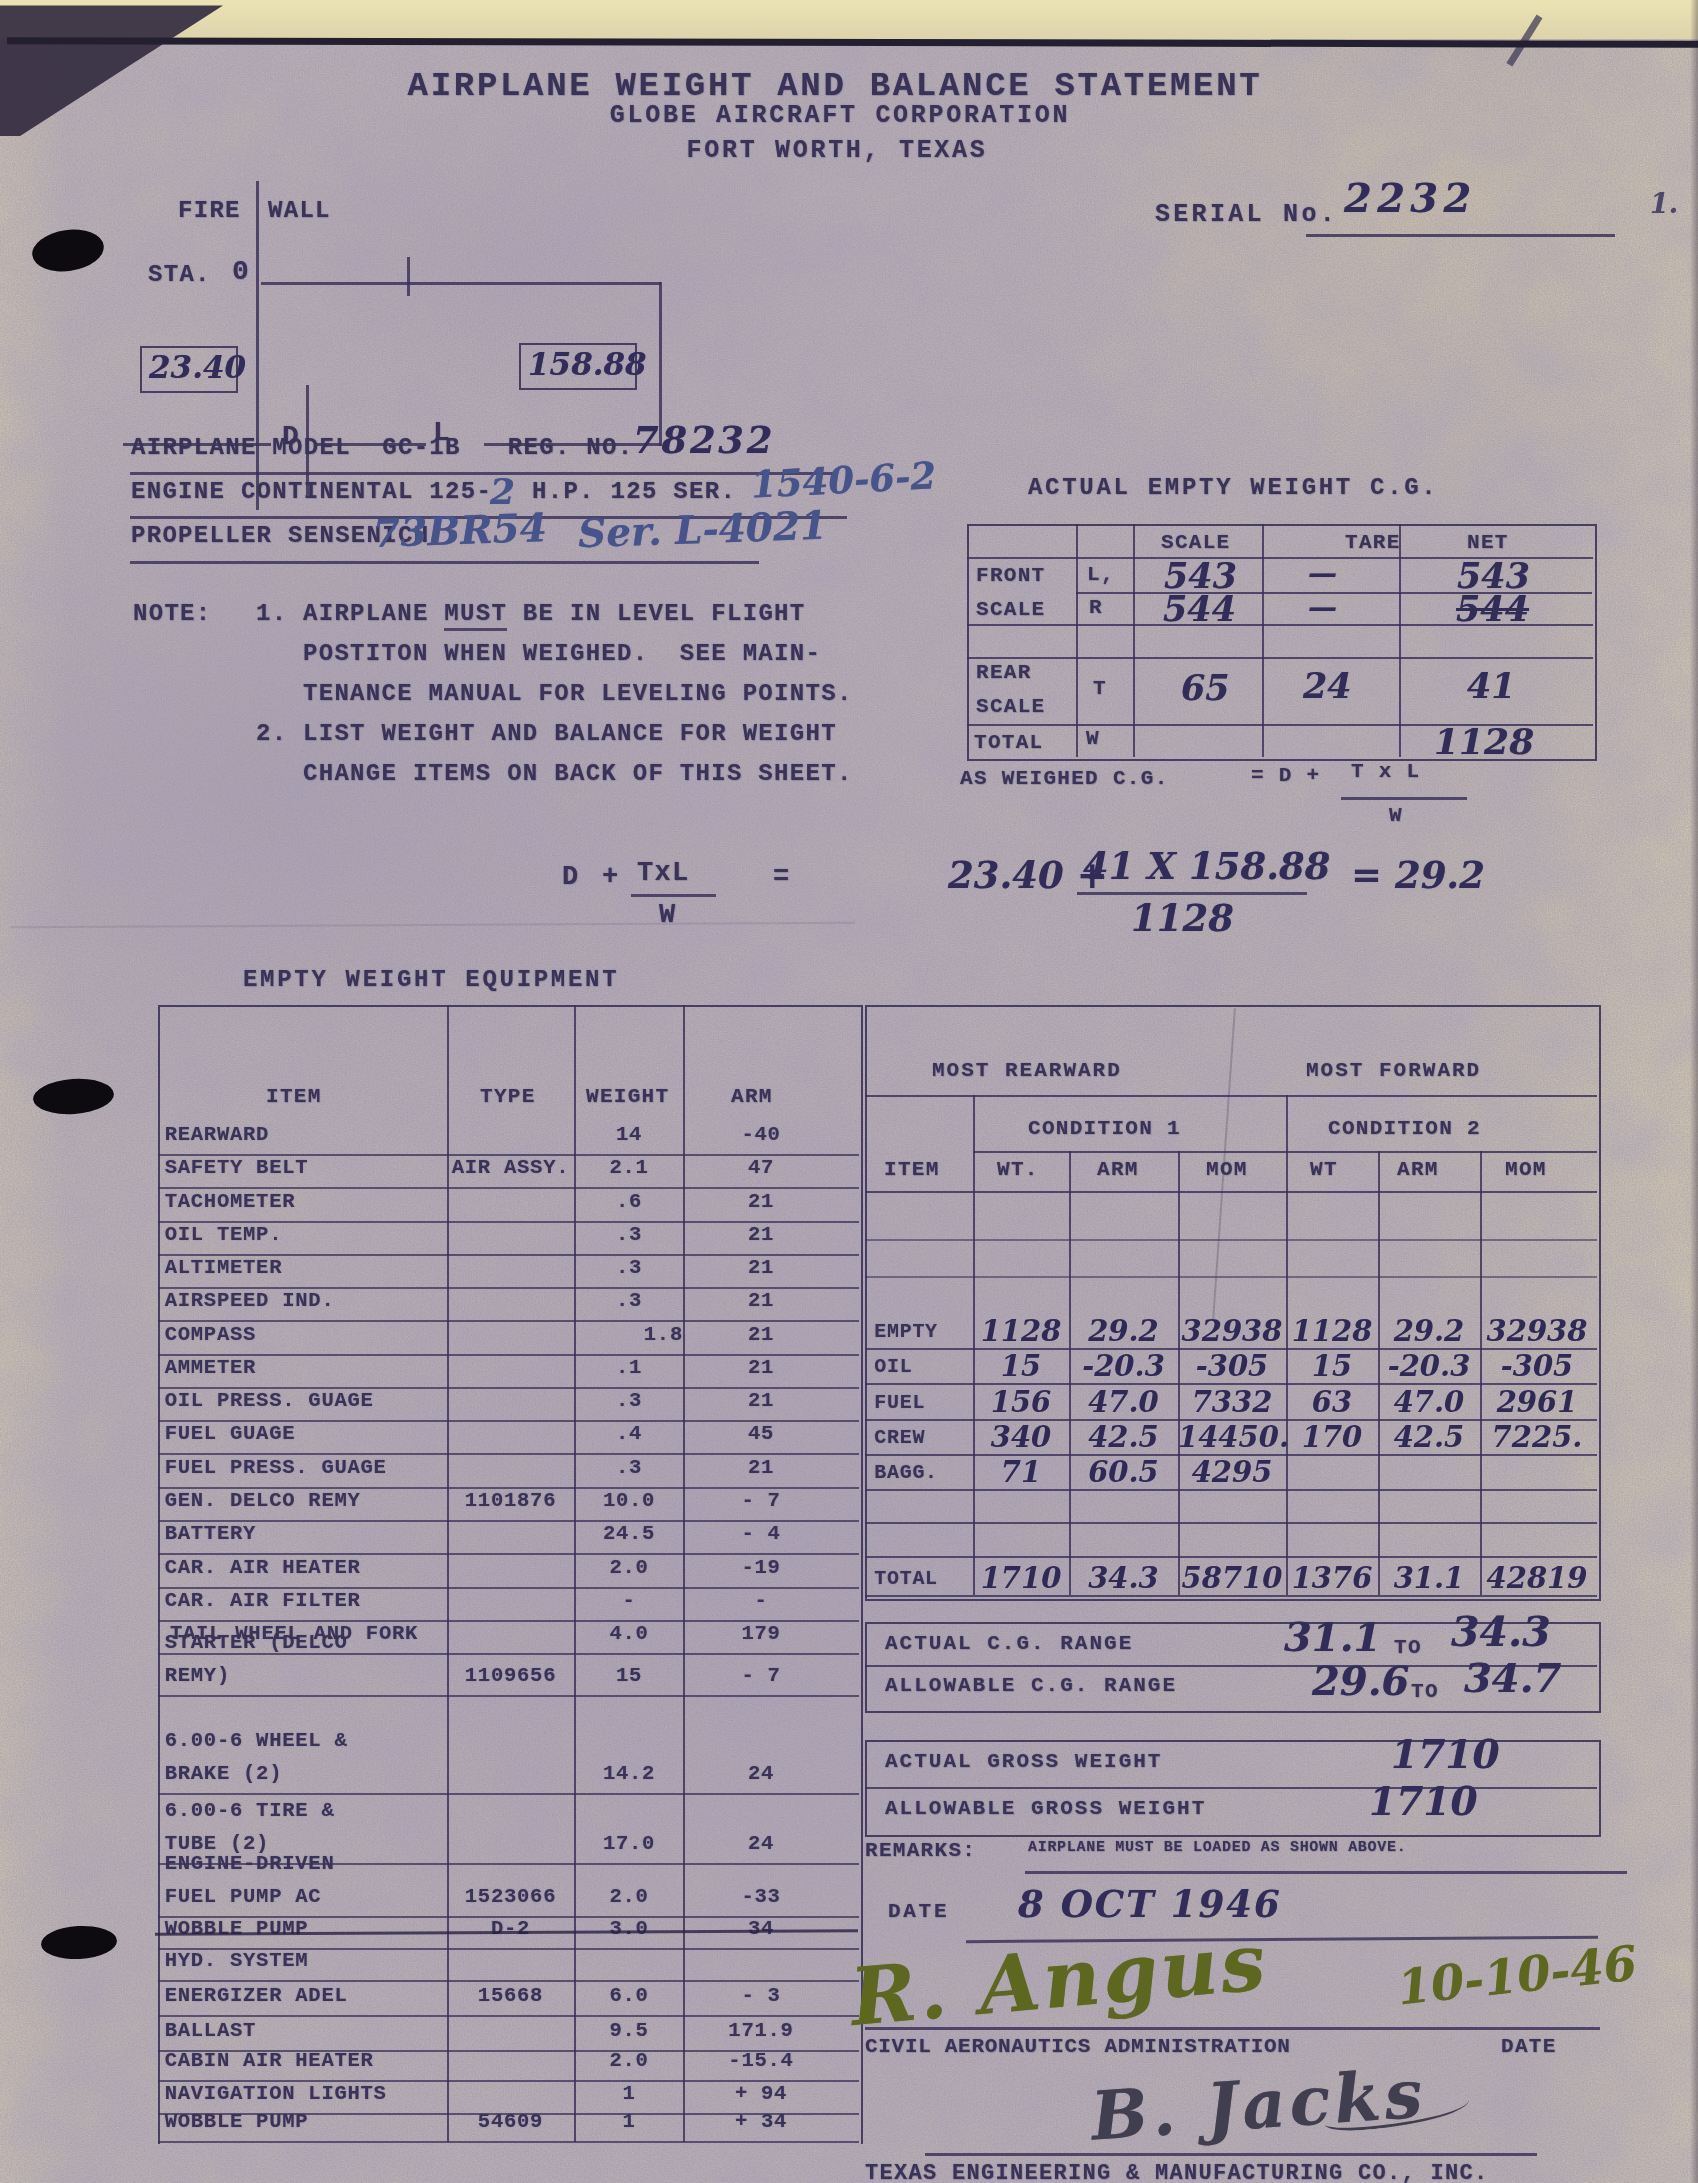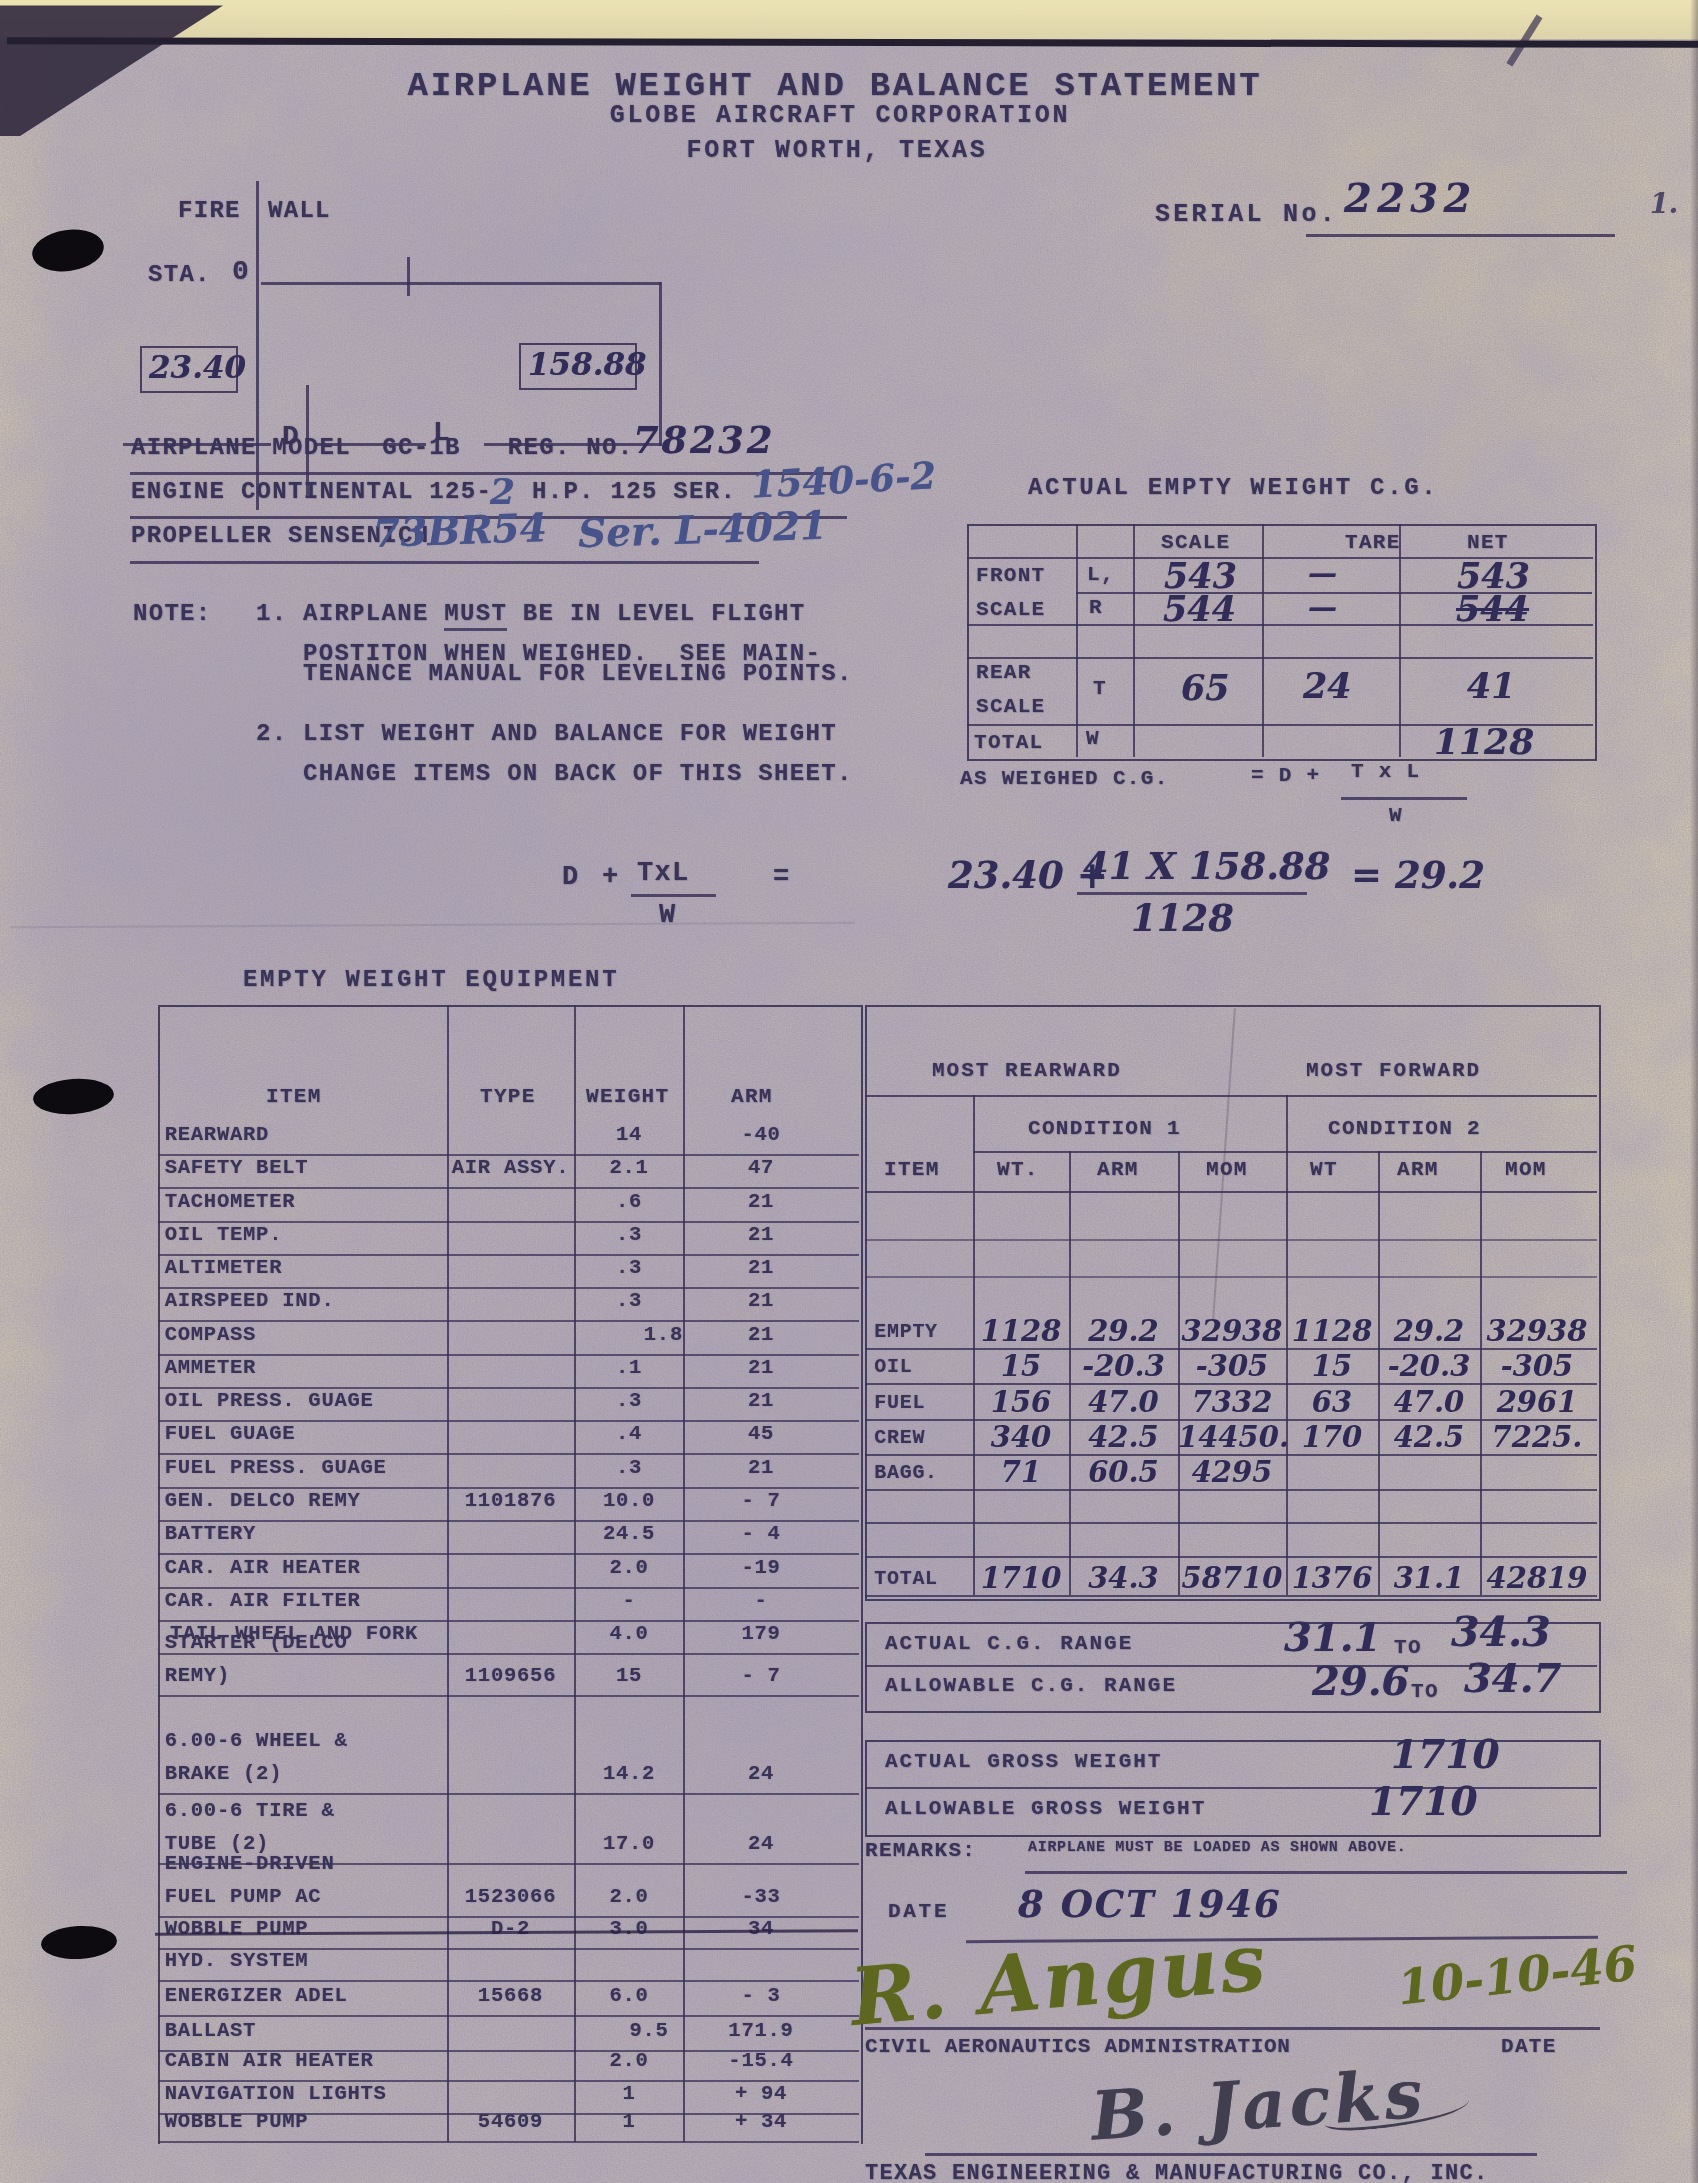--- a/index.html
+++ b/index.html
@@ -111,21 +111,21 @@
   <div class="line" style="left:130px;top:516px;width:717px;height:2.7px;"></div>
   <div class="t" style="left:131px;top:522px;">PROPELLER SENSENICH</div>
   <div class="h blue" style="left:373px;top:507px;font-size:39px;transform:rotate(-2deg);">73BR54</div>
   <div class="h blue" style="left:578px;top:506px;font-size:39px;transform:rotate(-2deg);">Ser. L-4021</div>
   <div class="line" style="left:130px;top:561px;width:629px;height:2.7px;"></div>
 
   <div class="t" style="left:133px;top:600px;">NOTE:</div>
   <div class="t" style="left:256px;top:600px;">1.</div>
   <div class="t" style="left:303px;top:600px;"><span>AIRPLANE </span><u>MUST</u><span> BE IN LEVEL FLIGHT</span></div>
   <div class="t" style="left:303px;top:640px;">POSTITON WHEN WEIGHED.  SEE MAIN-</div>
-  <div class="t" style="left:303px;top:660px;">TENANCE MANUAL FOR LEVELING POINTS.</div>
+  <div class="t" style="left:303px;top:680px;">TENANCE MANUAL FOR LEVELING POINTS.</div>
   <div class="t" style="left:256px;top:720px;">2.</div>
   <div class="t" style="left:303px;top:720px;">LIST WEIGHT AND BALANCE FOR WEIGHT</div>
   <div class="t" style="left:303px;top:760px;">CHANGE ITEMS ON BACK OF THIS SHEET.</div>
 
   <div class="t" style="left:1028px;top:474px;letter-spacing:2.7px;">ACTUAL EMPTY WEIGHT C.G.</div>
   <div class="box" style="left:967px;top:524px;width:626px;height:233px;"></div>
   <div class="line" style="left:1076px;top:524px;width:2px;height:233px;"></div>
   <div class="line" style="left:1133px;top:524px;width:2px;height:233px;"></div>
   <div class="line" style="left:1262px;top:524px;width:2px;height:233px;"></div>
   <div class="line" style="left:1399px;top:524px;width:2px;height:233px;"></div>
@@ -323,21 +323,21 @@
       </div>
       <div class="erow" style="top: 859px; height: 35px;">
         <div class="ecell" style="left: 6.7px; width: 278px;">ENERGIZER  ADEL</div>
         <div class="ecell" style="left: 290px; width: 125px; text-align: center;">15668</div>
         <div class="ecell" style="left: 417px; width: 108px; text-align: center;">6.0</div>
         <div class="ecell" style="left: 527px; width: 152px; text-align: center;">- 3</div>
       </div>
       <div class="erow" style="top: 894px; height: 35px;">
         <div class="ecell" style="left: 6.7px; width: 278px;">BALLAST</div>
         <div class="ecell" style="left: 290px; width: 125px; text-align: center;"></div>
-        <div class="ecell" style="left: 417px; width: 108px; text-align: center; padding-left: 20px;">9.5</div>
+        <div class="ecell" style="left: 417px; width: 108px; text-align: center;">9.5</div>
         <div class="ecell" style="left: 527px; width: 152px; text-align: center;">171.9</div>
       </div>
       <div class="erow" style="top: 928px; height: 31px;">
         <div class="ecell" style="left: 6.7px; width: 278px;">CABIN AIR HEATER</div>
         <div class="ecell" style="left: 290px; width: 125px; text-align: center;"></div>
         <div class="ecell" style="left: 417px; width: 108px; text-align: center;">2.0</div>
         <div class="ecell" style="left: 527px; width: 152px; text-align: center;">-15.4</div>
       </div>
       <div class="erow" style="top: 960px; height: 32px;">
         <div class="ecell" style="left: 6.7px; width: 278px;">NAVIGATION LIGHTS</div>

